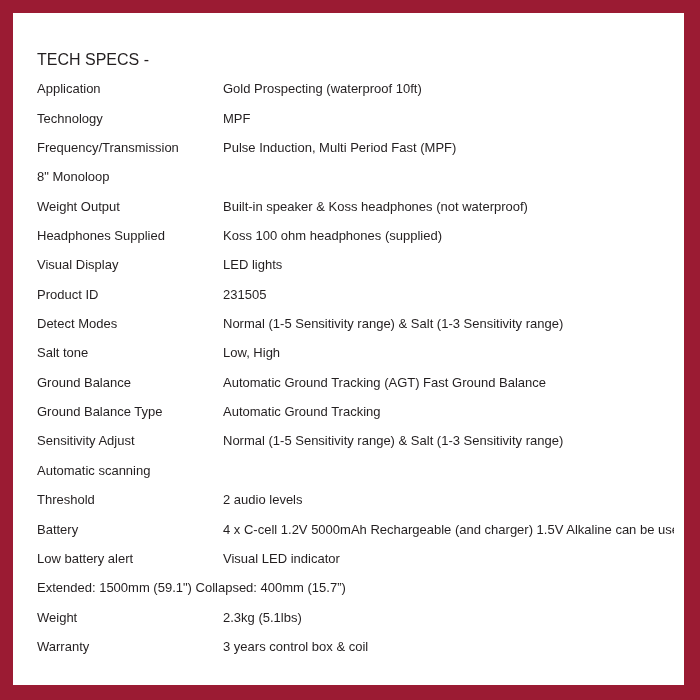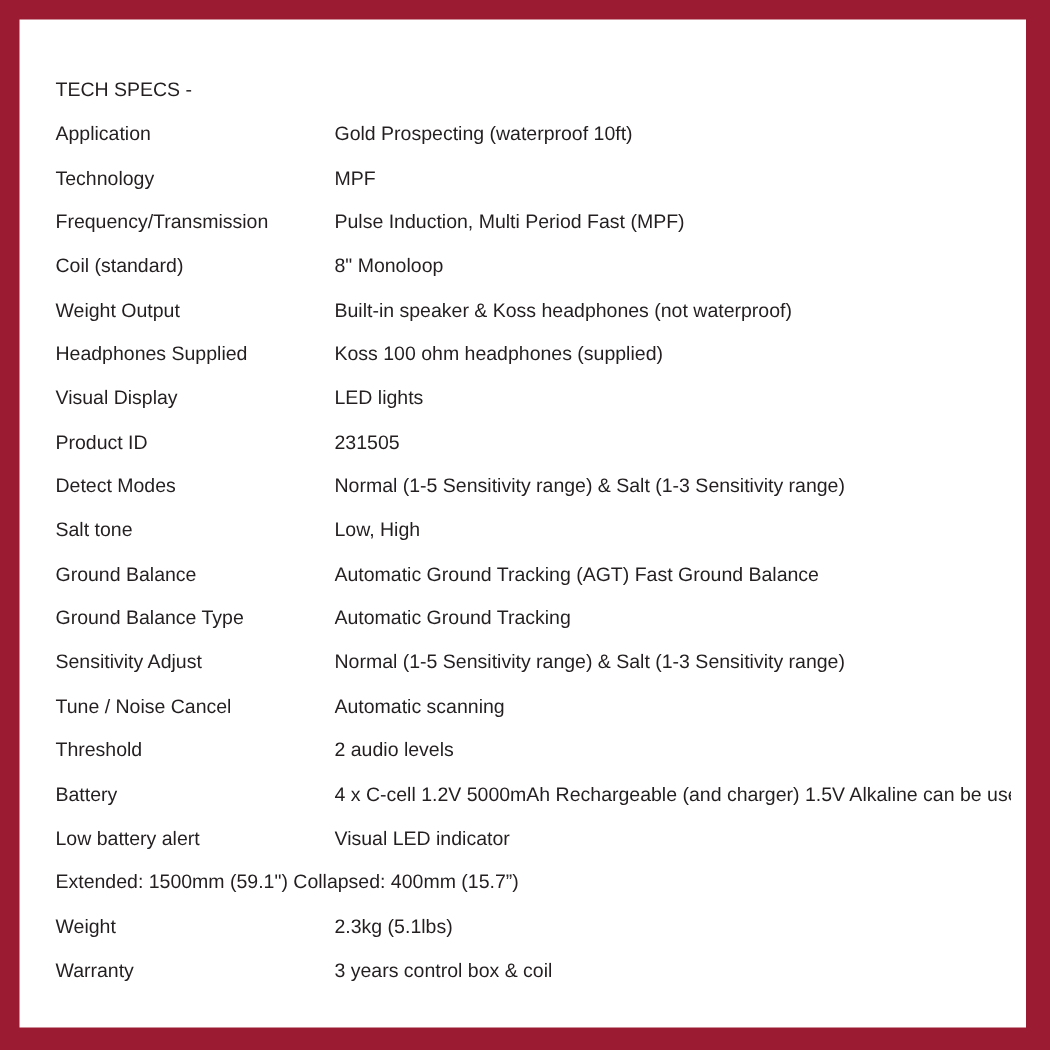--- a/index.html
+++ b/index.html
@@ -17,21 +17,21 @@
     position: absolute;
     top: 13px;
     left: 13px;
     width: 671px;
     height: 672px;
     background: #ffffff;
     box-sizing: border-box;
     padding: 32px 10px 0 24px;
   }
   .title-row {
-    font-size: 13px;
+    font-size: 16px;
     color: #231f20;
     line-height: 29.35px;
     height: 29.35px;
     white-space: nowrap;
   }
   .spec-row {
     display: flex;
     line-height: 29.35px;
     height: 29.35px;
     font-size: 13px;
@@ -63,21 +63,20 @@
     <div class="spec-label">Technology</div>
     <div class="spec-value">MPF</div>
   </div>
 
   <div class="spec-row">
     <div class="spec-label">Frequency/Transmission</div>
     <div class="spec-value">Pulse Induction, Multi Period Fast (MPF)</div>
   </div>
 
   <div class="spec-row">
-    <div class="spec-label">Coil (standard)</div>
     <div class="spec-value">8" Monoloop</div>
   </div>
 
   <div class="spec-row">
     <div class="spec-label">Weight Output</div>
     <div class="spec-value">Built-in speaker &amp; Koss headphones (not waterproof)</div>
   </div>
 
   <div class="spec-row">
     <div class="spec-label">Headphones Supplied</div>
@@ -113,21 +112,20 @@
     <div class="spec-label">Ground Balance Type</div>
     <div class="spec-value">Automatic Ground Tracking</div>
   </div>
 
   <div class="spec-row">
     <div class="spec-label">Sensitivity Adjust</div>
     <div class="spec-value">Normal (1-5 Sensitivity range) &amp; Salt (1-3 Sensitivity range)</div>
   </div>
 
   <div class="spec-row">
-    <div class="spec-label">Tune / Noise Cancel</div>
     <div class="spec-value">Automatic scanning</div>
   </div>
 
   <div class="spec-row">
     <div class="spec-label">Threshold</div>
     <div class="spec-value">2 audio levels</div>
   </div>
 
   <div class="spec-row">
     <div class="spec-label">Battery</div>

